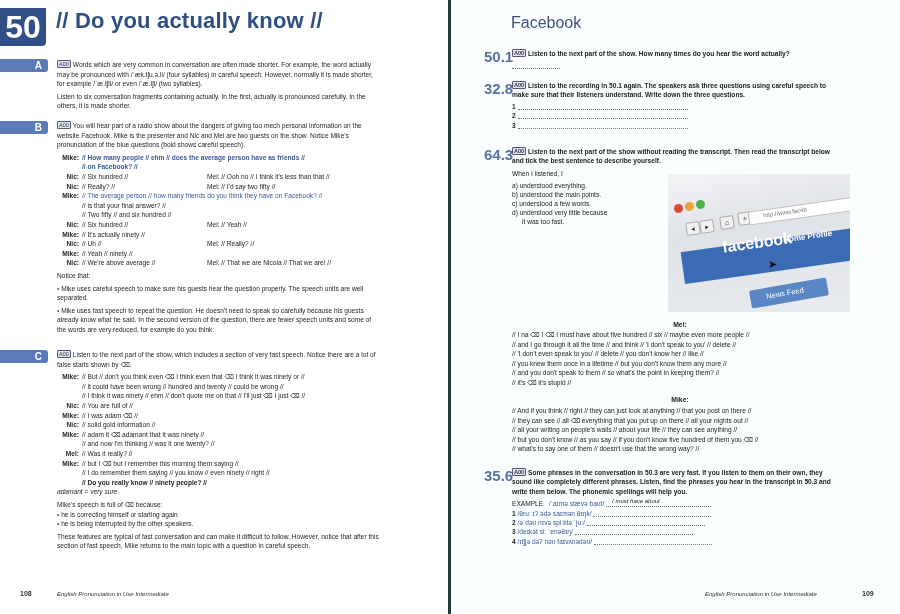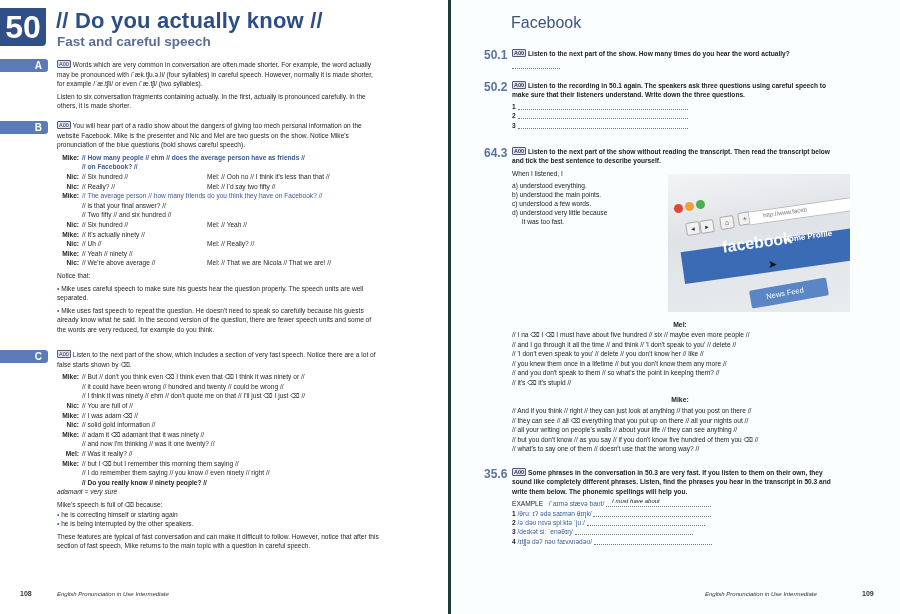--- a/index.html
+++ b/index.html
@@ -30,21 +30,21 @@
   .row { position: relative; height: 9.6px; white-space: nowrap; }
   .row .right-col { position: absolute; left: 150px; }
   .indent { padding-left: 25px; }
   .bullet::before { content: "• "; color: #3a5a95; }
 
   .footer-num { position: absolute; font-size: 7px; font-weight: bold; color: #333; }
   .footer-title { position: absolute; font-size: 6px; font-style: italic; color: #333; }
 
   
   .ex-title { position: absolute; left: 60px; top: 14px; font-size: 16px; color: #3e5282; }
-  .ex-num { position: absolute; left: 33px; font-size: 12px; color: #5970a0; font-weight: bold; }
+  .ex-num { position: absolute; left: 33px; font-size: 15px; color: #5970a0; font-weight: bold; }
   .ex-body { position: absolute; left: 61px; font-size: 6.6px; line-height: 9.4px; color: #222; }
   .dots { display: inline-block; border-bottom: 1px dotted #777; height: 7px; vertical-align: -1px; }
 
   .photo { position: absolute; left: 668px; top: 174px; width: 182px; height: 138px; overflow: hidden;
     background: linear-gradient(170deg, #f3f4f6 0%, #dfe2e6 40%, #e9ecef 100%); border-radius: 1px; }
   .photo .bar { position: absolute; left: 14px; top: 66px; width: 175px; height: 32px; background: #3b6bb4;
     transform: rotate(-8deg); }
   .photo .fb { position: absolute; left: 54px; top: 60px; font-size: 16px; font-weight: bold; color: #fff; transform: rotate(-8deg); }
   .photo .nav { position: absolute; left: 115px; top: 58px; font-size: 8px; font-weight: bold; color: #fff; transform: rotate(-8deg); }
   .photo .dot { position: absolute; width: 9px; height: 9px; border-radius: 50%; }
@@ -57,21 +57,20 @@
   .photo .cursor { position: absolute; left: 100px; top: 84px; font-size: 11px; color: #111; }
 
   .center-h { position: absolute; font-size: 6.8px; font-weight: bold; text-align: center; }
 </style>
 </head>
 <body>
 
 <div class="page page-left">
   <div class="unit-num">50</div>
   <div class="unit-title">// Do you actually know //</div>
-  <div class="unit-sub">Fast and careful speech</div>
 
   <div class="sec-tab" style="top:59px">A</div>
   <div class="txt" style="left:57px; top:60px; width:320px;">
     <p><span class="audio">A00</span><span>Words which are very common in conversation are often made shorter. For example, the word actually may be pronounced with /ˈæk.tʃu.ə.li/ (four syllables) in careful speech. However, normally it is made shorter, for example /ˈæ.tʃli/ or even /ˈæ.tʃi/ (two syllables).</span></p>
     <p style="margin-top:3px">Listen to six conversation fragments containing actually. In the first, actually is pronounced carefully. In the others, it is made shorter.</p>
   </div>
 
   <div class="sec-tab" style="top:121px">B</div>
   <div class="txt" style="left:57px; top:121px; width:322px;">
     <p><span class="audio">A00</span><span>You will hear part of a radio show about the dangers of giving too mech personal information on the website Facebook. Mike is the presenter and Nic and Mel are two guests on the show. Notice Mike's pronunciation of the blue questions (bold shows careful speech).</span></p>
@@ -127,21 +126,21 @@
 <div class="page page-right"></div>
 
 <div class="ex-title" style="left:511px">Facebook</div>
 
 <div class="ex-num" style="left:484px; top:48px">50.1</div>
 <div class="ex-body bold" style="left:512px; top:49px; width:330px">
   <p><span class="audio">A00</span><span>Listen to the next part of the show. How many times do you hear the word actually?</span></p>
   <p style="margin-top:3px"><span class="dots" style="width:48px"></span></p>
 </div>
 
-<div class="ex-num" style="left:484px; top:80px">50.2</div>
+<div class="ex-num" style="left:484px; top:80px">32.8</div>
 <div class="ex-body" style="left:512px; top:81px; width:320px">
   <p class="bold"><span class="audio">A00</span><span>Listen to the recording in 50.1 again. The speakers ask three questions using careful speech to make sure that their listeners understand. Write down the three questions.</span></p>
   <p style="margin-top:2px"><b>1</b> <span class="dots" style="width:170px"></span></p>
   <p><b>2</b> <span class="dots" style="width:170px"></span></p>
   <p><b>3</b> <span class="dots" style="width:170px"></span></p>
 </div>
 
 <div class="ex-num" style="left:484px; top:146px">64.3</div>
 <div class="ex-body" style="left:512px; top:147px; width:320px">
   <p class="bold"><span class="audio">A00</span><span>Listen to the next part of the show without reading the transcript. Then read the transcript below and tick the best sentence to describe yourself.</span></p>

